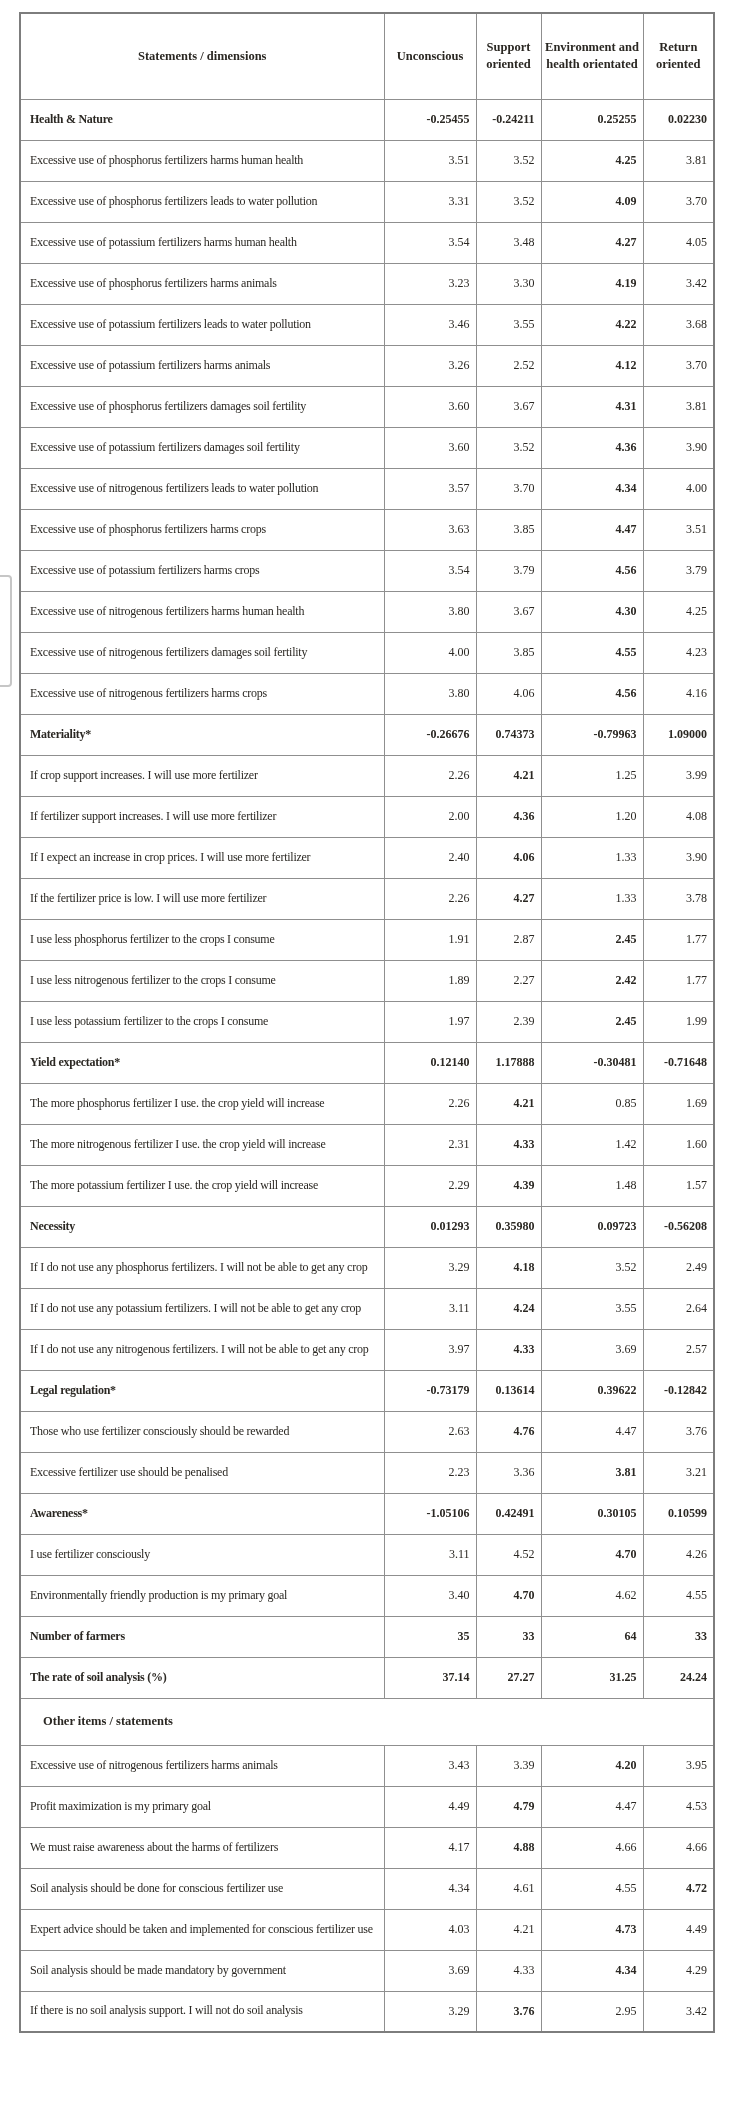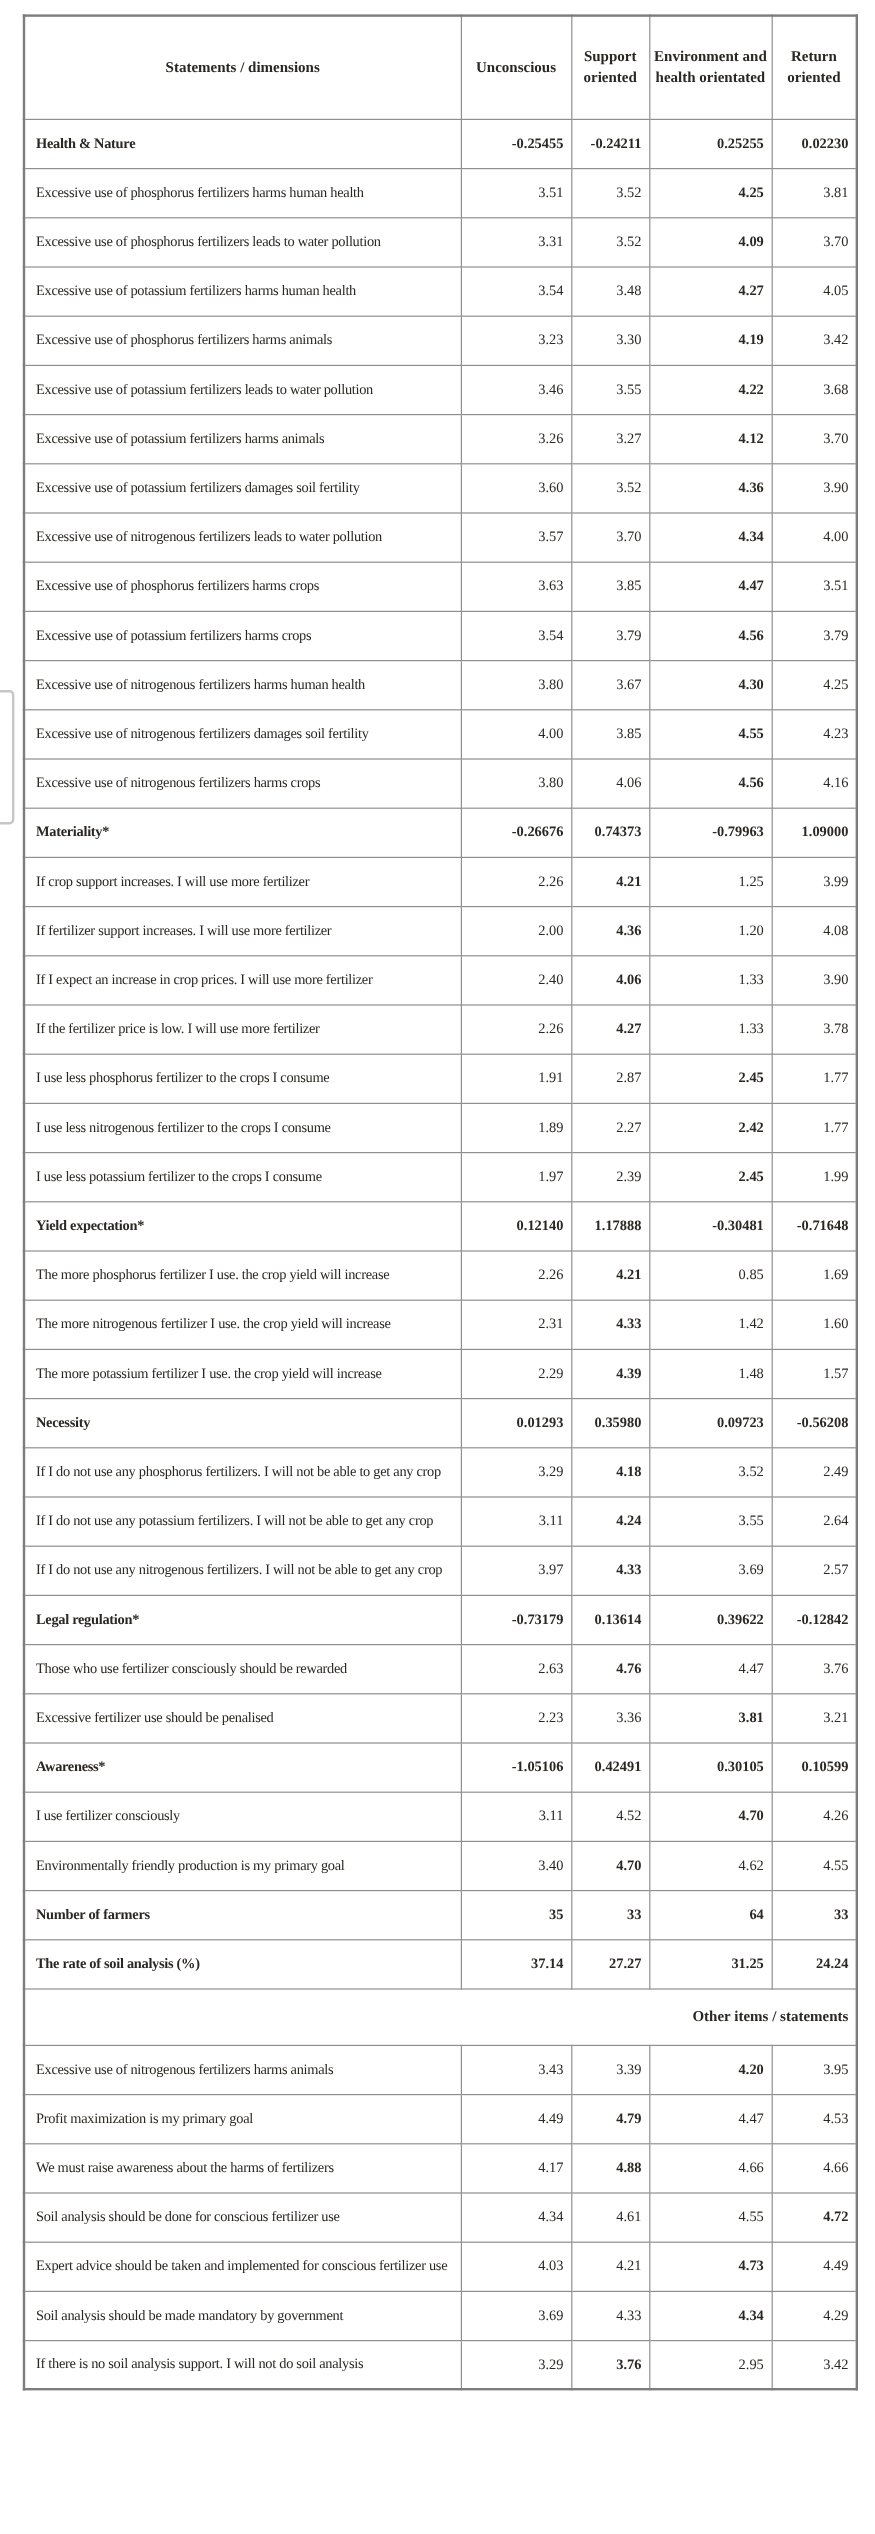--- a/index.html
+++ b/index.html
@@ -47,25 +47,25 @@
   }
   td.stmt.dim { font-weight: bold; }
   td.val {
     text-align: right;
     font-size: 12px;
     padding: 3px 6px 3px 2px;
     white-space: nowrap;
   }
   td.val.b { font-weight: bold; }
   td.section-cell {
-    text-align: right;
+    text-align: left;
     font-weight: bold;
     font-size: 12.5px;
     height: 40px;
-    padding: 3px 6px;
+    padding: 3px 22px;
   }
   .page-edge-artifact {
     position: absolute;
     left: -8px;
     top: 575px;
     width: 16px;
     height: 108px;
     border: 2px solid #c6c6c6;
     border-radius: 4px;
     background: #ffffff;
@@ -132,23 +132,30 @@
       <tr>
         <td class="stmt">Excessive use of potassium fertilizers leads to water pollution</td>
         <td class="val">3.46</td>
         <td class="val">3.55</td>
         <td class="val b">4.22</td>
         <td class="val">3.68</td>
       </tr>
       <tr>
         <td class="stmt">Excessive use of potassium fertilizers harms animals</td>
         <td class="val">3.26</td>
-        <td class="val">3.27</td>
+        <td class="val">2.52</td>
         <td class="val b">4.12</td>
         <td class="val">3.70</td>
+      </tr>
+      <tr>
+        <td class="stmt">Excessive use of phosphorus fertilizers damages soil fertility</td>
+        <td class="val">3.60</td>
+        <td class="val">3.67</td>
+        <td class="val b">4.31</td>
+        <td class="val">3.81</td>
       </tr>
       <tr>
         <td class="stmt">Excessive use of potassium fertilizers damages soil fertility</td>
         <td class="val">3.60</td>
         <td class="val">3.52</td>
         <td class="val b">4.36</td>
         <td class="val">3.90</td>
       </tr>
       <tr>
         <td class="stmt">Excessive use of nitrogenous fertilizers leads to water pollution</td>

